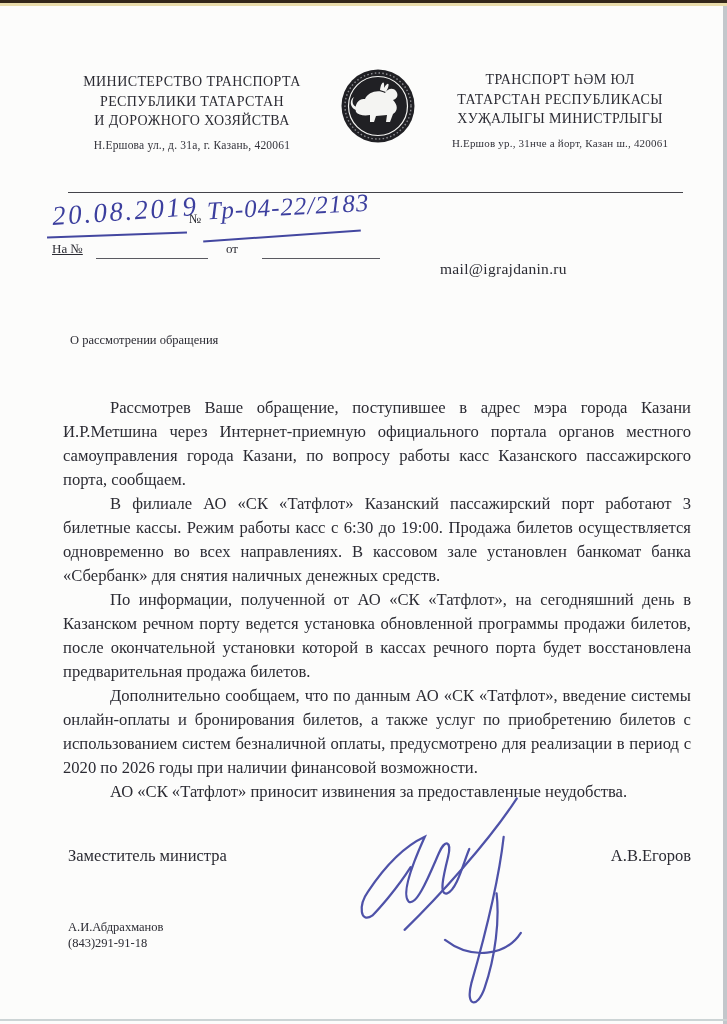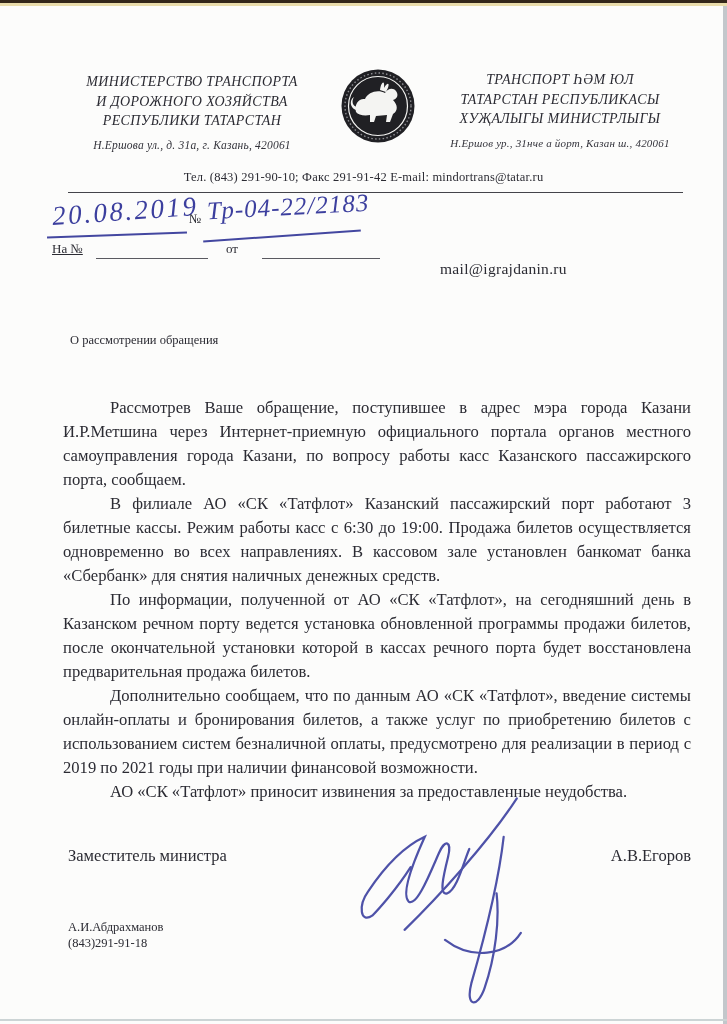--- a/index.html
+++ b/index.html
@@ -12,21 +12,21 @@
     font-family:"Liberation Serif", serif;
     color:#2b2b33;
   }
   
   .edge-top{position:absolute;top:0;left:0;width:100%;height:3px;background:#33261a;}
   .edge-top2{position:absolute;top:3px;left:0;width:100%;height:3px;background:#e9dcab;}
   .edge-right{position:absolute;top:6px;right:0;width:4px;height:1018px;background:#c3c7cb;}
   .edge-bottom{position:absolute;bottom:3px;left:0;width:100%;height:2px;background:#ccd4d5;}
 
   
-  .org{position:absolute;text-align:center;font-style:italic;}
+  .org{position:absolute;text-align:center;}
   .org-left{left:42px;top:72px;width:300px;}
   .org-right{left:412px;top:70px;width:296px;}
   .org .line{font-size:14px;line-height:19.5px;letter-spacing:.4px;}
   .org .addr{margin-top:8px;font-size:11.5px;letter-spacing:.2px;color:#33333b;text-align:center;}
   .org-right .addr{font-size:11px;}
 
   .emblem{position:absolute;left:339px;top:67px;width:78px;height:78px;}
 
   .contact{position:absolute;left:0;top:170px;width:100%;text-align:center;font-size:12.5px;letter-spacing:.2px;}
   .rule{position:absolute;left:68px;top:192px;width:615px;border-top:1.6px solid #44444a;}
@@ -62,22 +62,22 @@
 <body>
 
 <div class="page">
   <div class="edge-top"></div>
   <div class="edge-top2"></div>
   <div class="edge-right"></div>
   <div class="edge-bottom"></div>
 
   <div class="org org-left">
     <div class="line">МИНИСТЕРСТВО  ТРАНСПОРТА</div>
+    <div class="line">РЕСПУБЛИКИ ТАТАРСТАН</div>
     <div class="line">И ДОРОЖНОГО ХОЗЯЙСТВА</div>
-    <div class="line">РЕСПУБЛИКИ ТАТАРСТАН</div>
     <div class="addr">Н.Ершова ул., д. 31а, г. Казань, 420061</div>
   </div>
 
   <div class="emblem">
     <svg viewBox="-39 -39 78 78" width="78" height="78" aria-hidden="true">
       <circle cx="0" cy="0" r="36.5" fill="#202024"></circle>
       <circle cx="0" cy="0" r="33" fill="none" stroke="#8d8d92" stroke-width="1.4" stroke-dasharray="1.5 2.3"></circle>
       <circle cx="0" cy="0" r="29.5" fill="none" stroke="#f4f4f2" stroke-width="1.2"></circle>
       <path fill="#f4f4f2" d="M -22 6 C -24 -2 -19 -8 -13 -7 C -10 -14 0 -17 7 -13 C 9 -17 15 -19 18 -15 C 21 -11 19 -7 15 -6 C 20 -1 20 5 15 8 L 12 16 L 8 16 L 9 9 L -2 10 L -4 16 L -8 16 L -8 9 C -14 10 -20 9 -22 6 Z"></path>
       <path fill="#f4f4f2" d="M 2 -16 C 3 -24 7 -27 6 -18 C 10 -25 13 -23 8 -14 Z"></path>
@@ -85,21 +85,20 @@
     </svg>
   </div>
 
   <div class="org org-right">
     <div class="line">ТРАНСПОРТ ҺӘМ ЮЛ</div>
     <div class="line">ТАТАРСТАН РЕСПУБЛИКАСЫ</div>
     <div class="line">ХУҖАЛЫГЫ МИНИСТРЛЫГЫ</div>
     <div class="addr">Н.Ершов ур., 31нче а йорт, Казан ш., 420061</div>
   </div>
 
-  <div class="contact">Тел. (843)  291-90-10; Факс  291-91-42 E-mail: mindortrans@tatar.ru</div>
   <div class="rule"></div>
 
   <div class="hand hw-date">20.08.2019</div>
   <div class="hw-date-line"></div>
   <div class="no-label">№</div>
   <div class="hand hw-number">Тр-04-22/2183</div>
   <div class="hw-number-line"></div>
 
   <div class="na-label">На №</div>
   <div class="na-line1"></div>
@@ -107,21 +106,21 @@
   <div class="na-line2"></div>
 
   <div class="email">mail@igrajdanin.ru</div>
 
   <div class="subject">О рассмотрении обращения</div>
 
   <div class="body-text">
     <p>Рассмотрев Ваше обращение, поступившее в адрес мэра города Казани И.Р.Метшина через Интернет-приемную официального портала органов местного самоуправления города Казани, по вопросу работы касс Казанского пассажирского порта, сообщаем.</p>
     <p>В филиале АО «СК «Татфлот» Казанский пассажирский порт работают 3 билетные кассы. Режим работы касс с 6:30 до 19:00. Продажа билетов осуществляется одновременно во всех направлениях. В кассовом зале установлен банкомат банка «Сбербанк» для снятия наличных денежных средств.</p>
     <p>По информации, полученной от АО «СК «Татфлот», на сегодняшний день в Казанском речном порту ведется установка обновленной программы продажи билетов, после окончательной установки которой в кассах речного порта будет восстановлена предварительная продажа билетов.</p>
-    <p>Дополнительно сообщаем, что по данным АО «СК «Татфлот», введение системы онлайн-оплаты и бронирования билетов, а также услуг по приобретению билетов с использованием систем безналичной оплаты, предусмотрено для реализации в период с 2019 по 2021 годы при наличии финансовой возможности.</p>
+    <p>Дополнительно сообщаем, что по данным АО «СК «Татфлот», введение системы онлайн-оплаты и бронирования билетов, а также услуг по приобретению билетов с использованием систем безналичной оплаты, предусмотрено для реализации в период с 2020 по 2026 годы при наличии финансовой возможности.</p>
     <p>АО «СК «Татфлот» приносит извинения за предоставленные неудобства.</p>
   </div>
 
   <div class="position">Заместитель министра</div>
   <div class="signer">А.В.Егоров</div>
 
   <svg class="signature-svg" viewBox="0 0 180 205" aria-hidden="true">
     <g fill="none" stroke="#4044a2" stroke-width="2.2" stroke-linecap="round" opacity="0.92">
       <path d="M 58 70 C 44 92 26 112 20 118 C 8 126 6 108 16 94 C 28 76 46 52 72 40 C 62 62 48 96 56 104 C 64 110 78 74 86 56 C 92 42 99 44 95 60 C 90 80 86 98 94 96 C 104 92 110 66 116 52"></path>
       <path d="M 52 132 C 85 100 135 45 163 2"></path>

